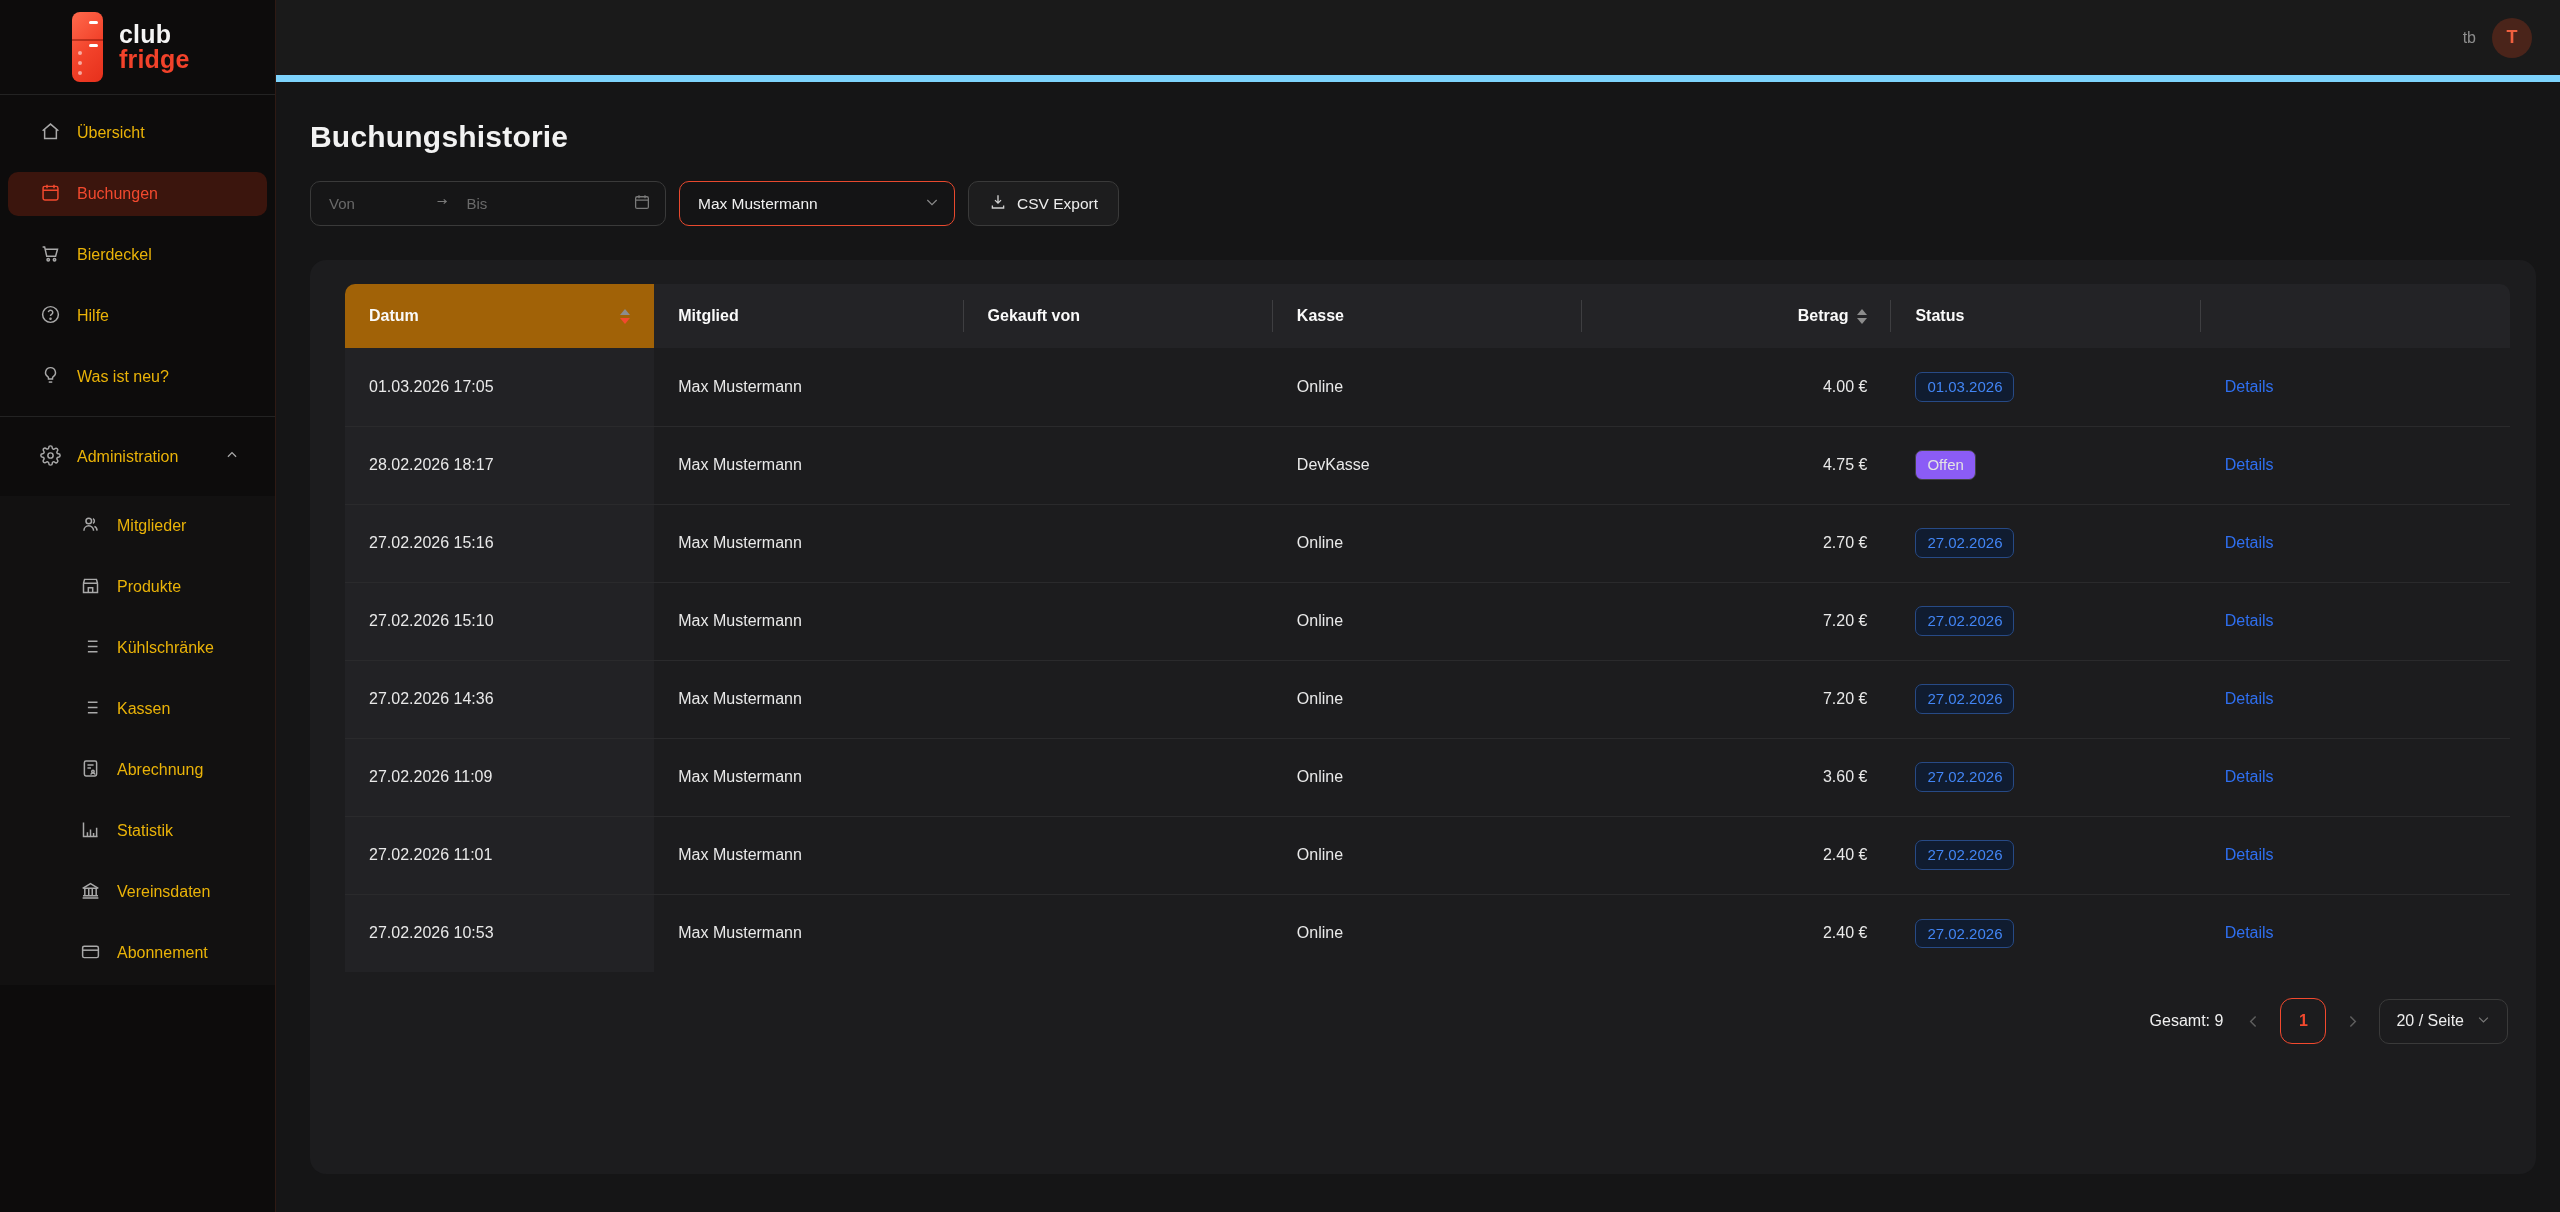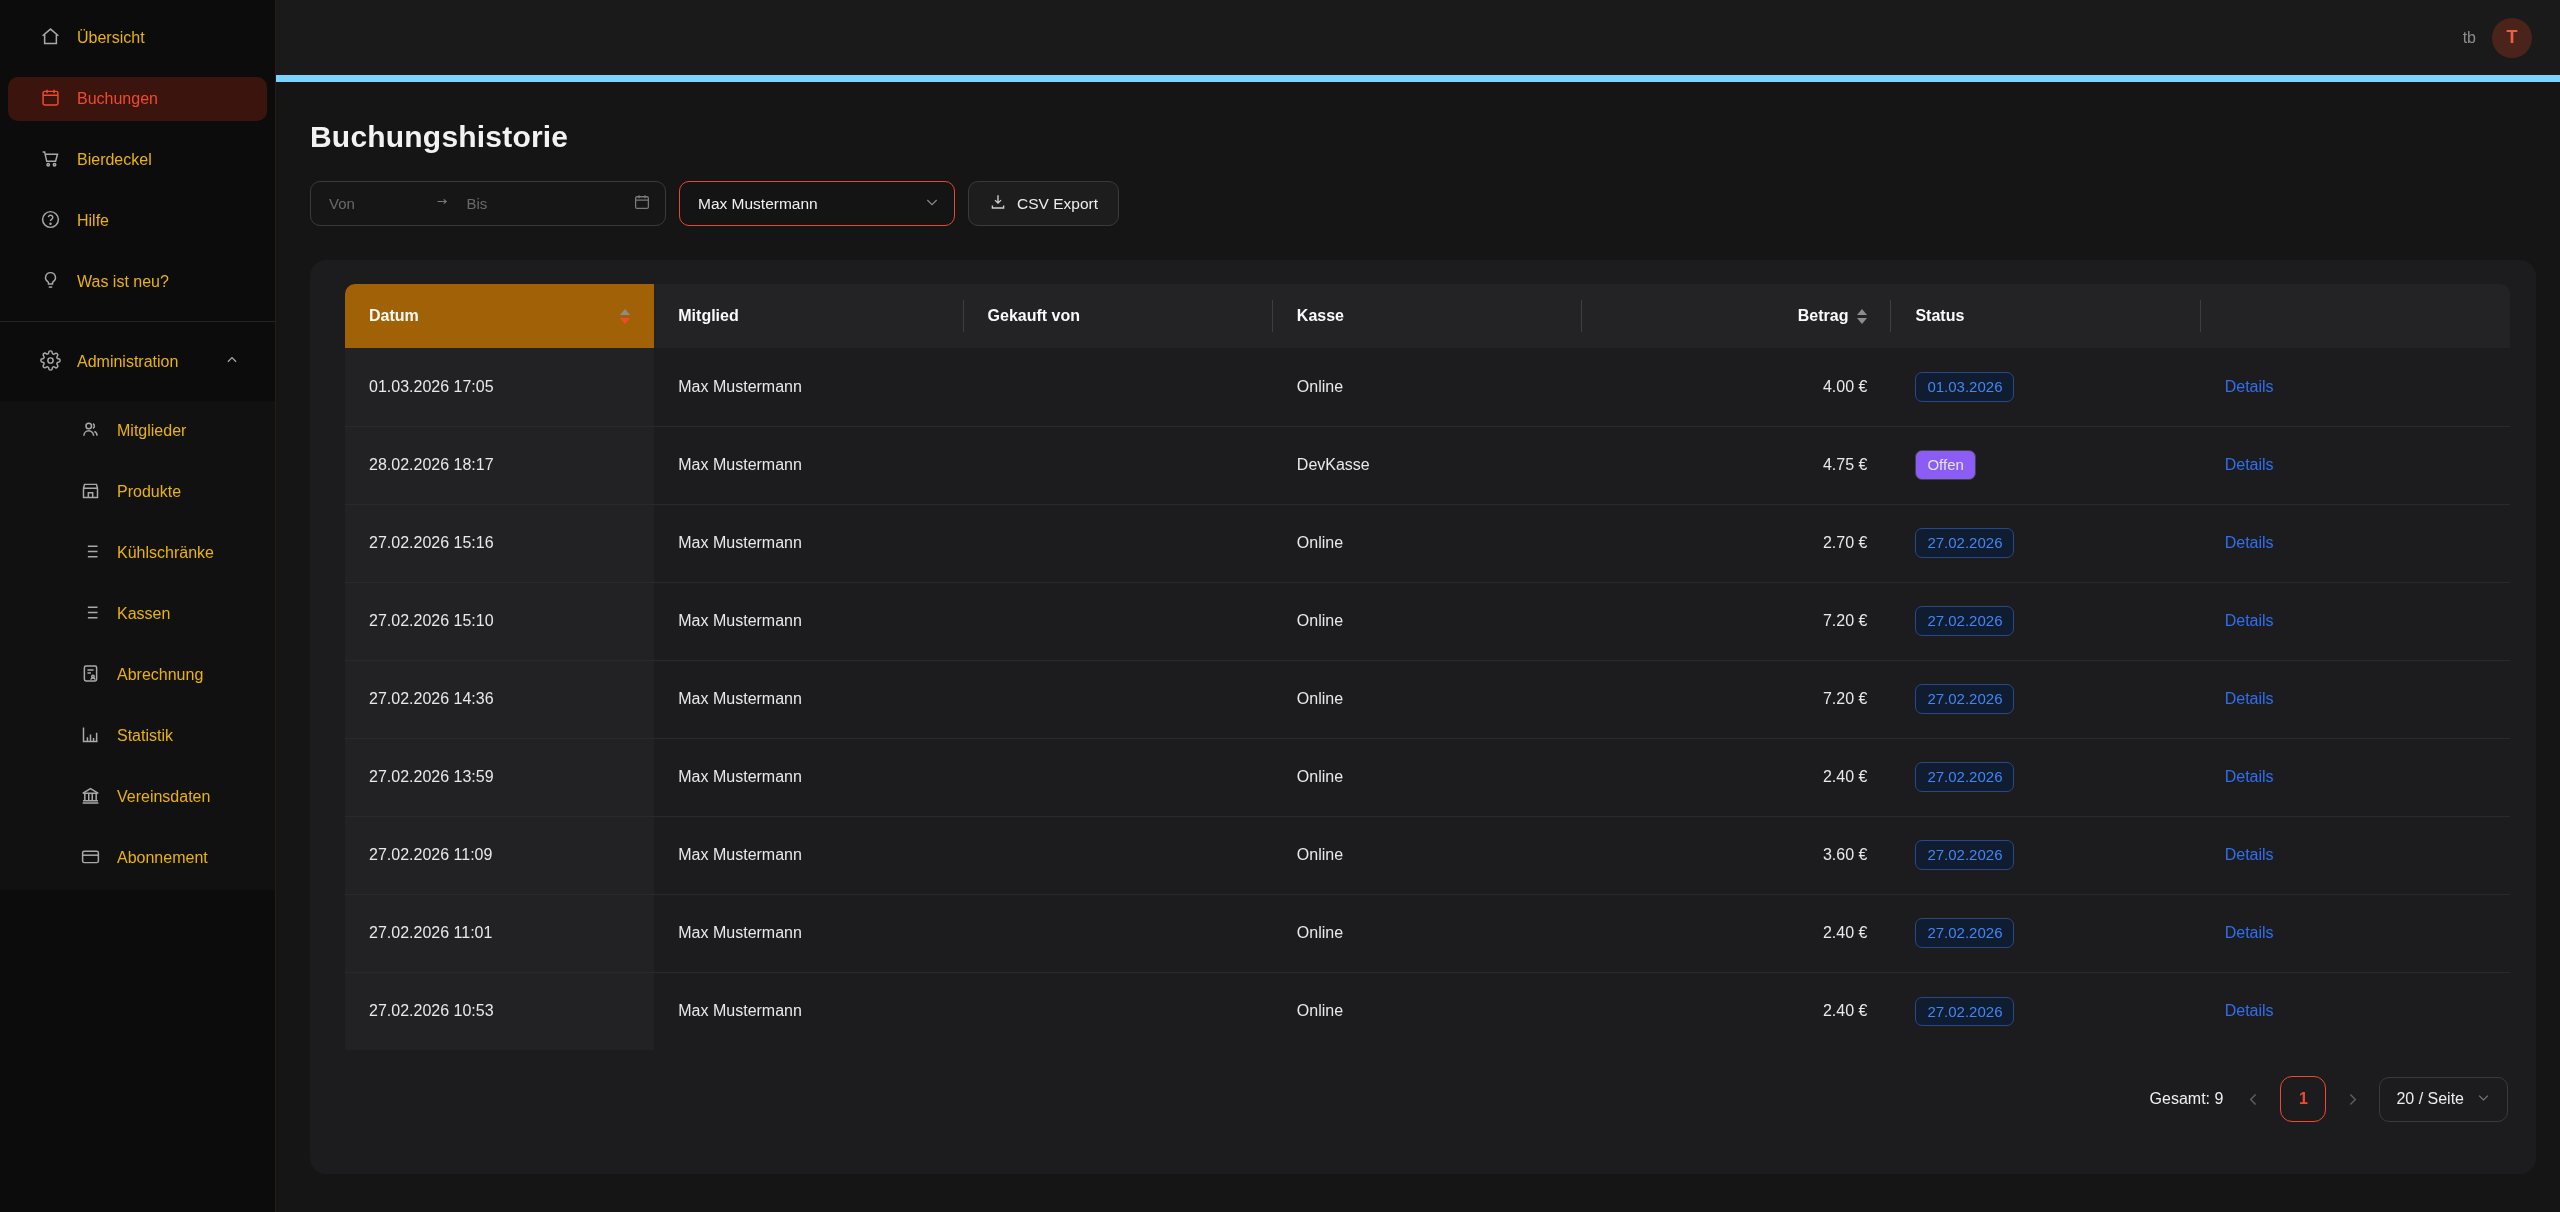--- a/index.html
+++ b/index.html
@@ -136,20 +136,34 @@
     height:45px; border:1px solid #3a3a3a; border-radius:10px; background:transparent;
     display:flex; align-items:center; gap:12px; padding:0 16px; cursor:pointer;
     color:#ededed; font-size:16px;
   }
   .page-size svg { stroke:#7a7a7a; }
 </style>
 </head>
 <body>
 
 <aside class="sidebar">
+  <div class="logo-area">
+    <div class="fridge-icon">
+      <div class="handle1"></div>
+        <div class="divider"></div>
+        <div class="handle2"></div>
+      <div class="dot d1"></div>
+        <div class="dot d2"></div>
+        <div class="dot d3"></div>
+    </div>
+    <div class="logo-text">
+      <div class="l1">club</div>
+      <div class="l2">fridge</div>
+    </div>
+  </div>
 
   <nav class="nav">
     <div class="nav-item">
       <span><svg viewBox="0 0 24 24" fill="none" stroke-width="1.7" width="21" height="21">
             <path d="M3 11.2 12 3.5l9 7.7"></path>
             <path d="M5.3 9.5V20h13.4V9.5"></path>
           </svg></span>
       <span>Übersicht</span>
     </div>
     <div class="nav-item active">
@@ -380,29 +394,20 @@
   <tr>
     <td class="col-datum">27.02.2026 14:36</td>
     <td>Max Mustermann</td>
     <td></td>
     <td>Online</td>
     <td class="col-betrag">7.20 €</td>
     <td><span class="badge badge-blue">27.02.2026</span></td>
     <td><a class="details-link">Details</a></td>
   </tr>
 
-  <tr>
-    <td class="col-datum">27.02.2026 13:59</td>
-    <td>Max Mustermann</td>
-    <td></td>
-    <td>Online</td>
-    <td class="col-betrag">2.40 €</td>
-    <td><span class="badge badge-blue">27.02.2026</span></td>
-    <td><a class="details-link">Details</a></td>
-  </tr>
 
   <tr>
     <td class="col-datum">27.02.2026 11:09</td>
     <td>Max Mustermann</td>
     <td></td>
     <td>Online</td>
     <td class="col-betrag">3.60 €</td>
     <td><span class="badge badge-blue">27.02.2026</span></td>
     <td><a class="details-link">Details</a></td>
   </tr>

